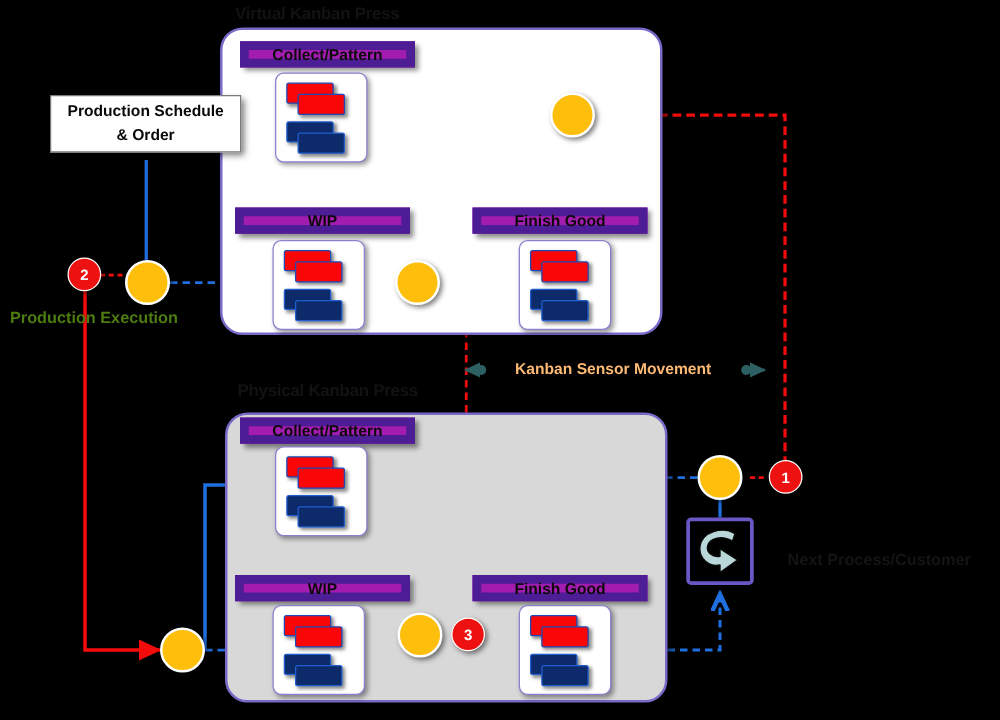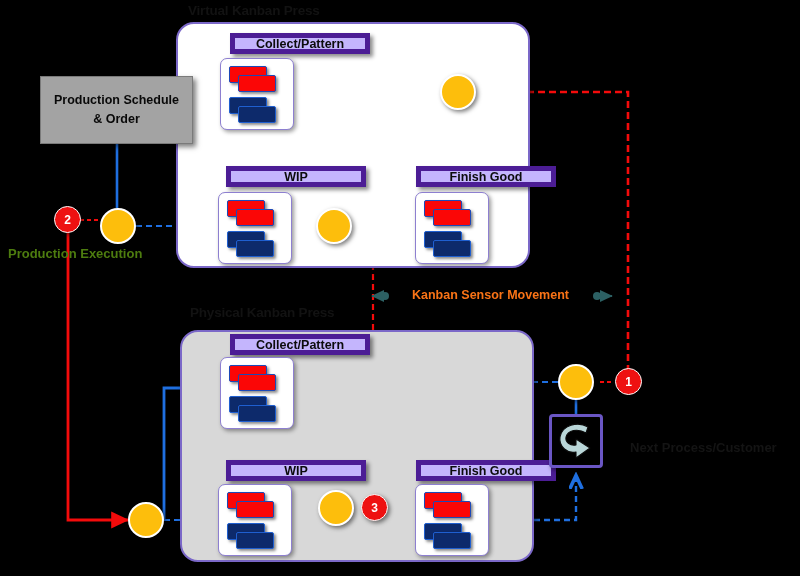--- a/index.html
+++ b/index.html
@@ -30,27 +30,26 @@
     letter-spacing: -0.2px;
     white-space: nowrap;
   }
   .proc-title.virtual { left:188px; top:3px; }
   .proc-title.physical { left:190px; top:305px; }
 
   
   .hdr {
     position:absolute;
     height:21px;
-    background:#c4b5fd;
-    border: 5px solid #4c1d95;
+    background:#a21caf;
+    border: 7px solid #4c1d95;
     box-shadow: 3px 3px 4px rgba(0,0,0,0.45);
     display:flex; align-items:center; justify-content:center;
     font-size:12.5px; font-weight:bold; color:#0b0b0b;
     white-space:nowrap;
-    margin-left:38px;
   }
 
   
   .holder {
     position:absolute;
     background:#ffffff;
     border:1.5px solid #8d7fd0;
     border-radius:7px;
     box-shadow:2px 2px 4px rgba(0,0,0,0.4);
   }
@@ -58,22 +57,22 @@
     position:absolute;
     border-radius:2px;
     box-shadow:2px 2px 3px rgba(0,0,0,0.45);
   }
   .card.red  { background:#fb0606; border:1.2px solid #1c49b8; }
   .card.navy { background:#0d2a6b; border:1.2px solid #1f5fd0; }
 
   
   .sched {
     position:absolute;
-    left:40px; top:76px; width:153px; height:68px;
-    background:#a3a3a3;
+    left:40px; top:76px; width:153px; height:46px;
+    background:#ffffff;
     border:1px solid #7a7a7a;
     box-shadow:3px 3px 5px rgba(0,0,0,0.5);
     display:flex; flex-direction:column; align-items:center; justify-content:center;
     font-size:12.5px; font-weight:bold; color:#090909;
     line-height:1.55;
   }
 
   
   .ycirc {
     position:absolute; width:36px; height:36px; border-radius:50%;
@@ -93,21 +92,21 @@
     position:absolute; left:549px; top:414px; width:54px; height:54px;
     background:#000000;
     border:3px solid #6a56c4;
     border-radius:4px;
     box-shadow:2px 2px 4px rgba(0,0,0,0.5);
   }
 
   
   .lbl { position:absolute; white-space:nowrap; font-weight:bold; }
   .lbl.prodexec { left:8px; top:246px; font-size:13px; color:#4d7c0f; }
-  .lbl.kanban   { left:412px; top:288px; font-size:12.5px; color:#f97316; }
+  .lbl.kanban   { left:412px; top:288px; font-size:12.5px; color:#fdba74; }
   .lbl.nextproc { left:630px; top:440px; font-size:13px; color:#141414; }
 
   svg.layer { position:absolute; left:0; top:0; width:800px; height:576px; pointer-events:none; }
 </style>
 </head>
 <body>
 
 <div id="stage">
 
   <svg class="layer">

